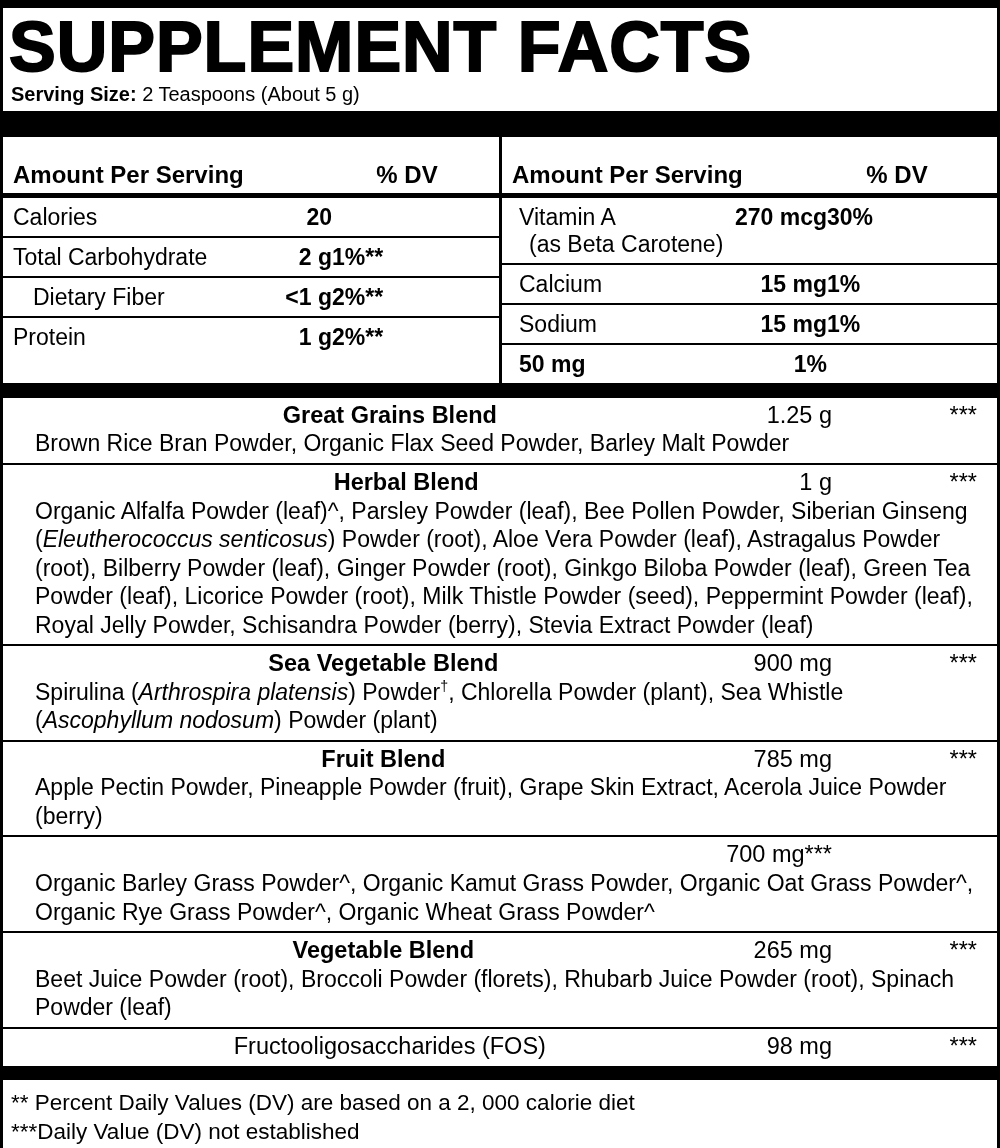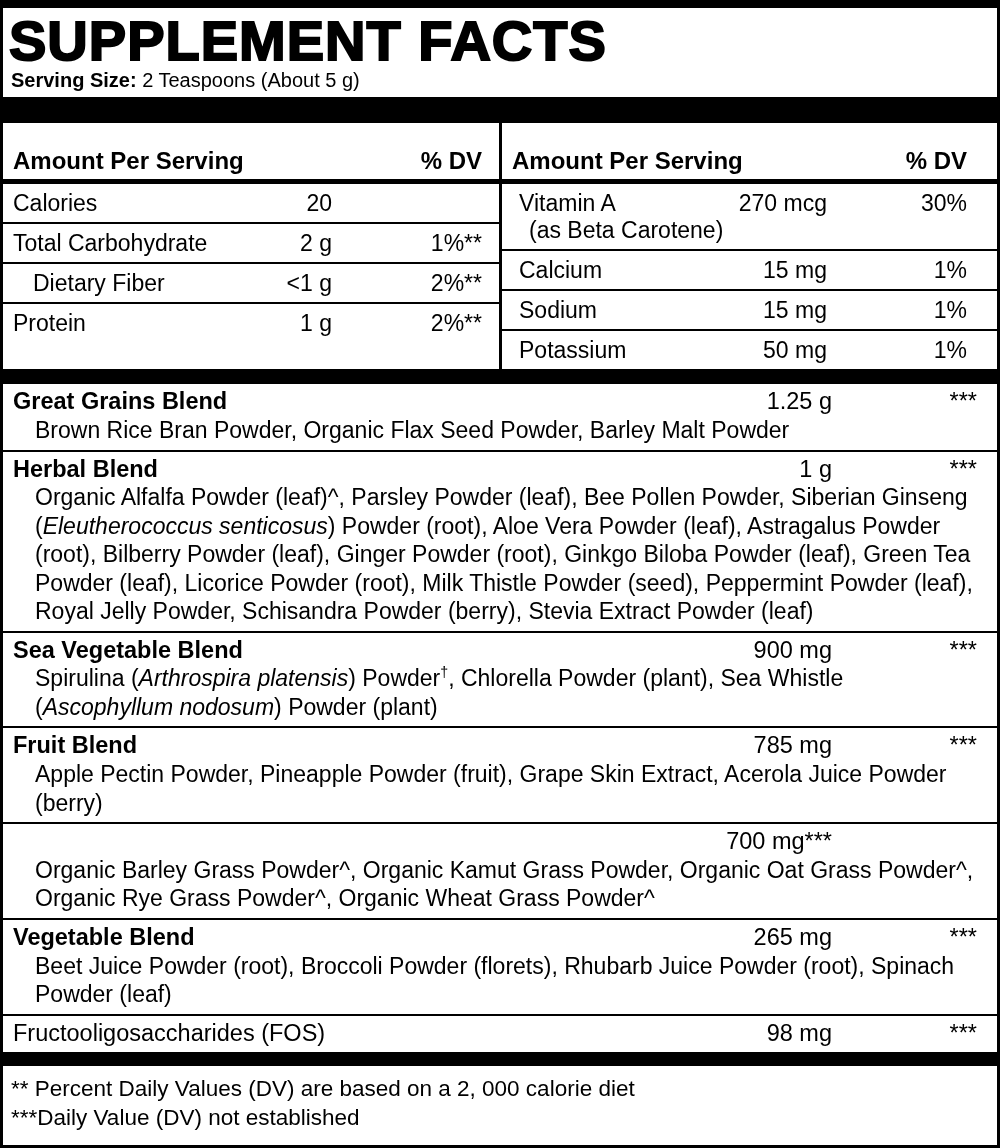--- a/index.html
+++ b/index.html
@@ -7,52 +7,52 @@
     width: 1000px; height: 1148px; overflow: hidden;
     background: #ffffff; color: #000000;
     font-family: "Liberation Sans", sans-serif;
     box-sizing: border-box;
   }
   .panel {
     border-left: 3px solid #000; border-right: 3px solid #000;
     border-top: 8px solid #000; border-bottom: 5px solid #000;
   }
   .title {
-    font-weight: 700; font-size: 56px; line-height: 0.95;
+    font-weight: 700; font-size: 70px; line-height: 0.95;
     letter-spacing: 1px; white-space: nowrap;
     padding: 6px 2px 0 6px;
     -webkit-text-stroke: 2px #000;
   }
   .serving { padding: 2px 8px 5px; font-size: 20px; line-height: 1.16; }
   .serving .lbl { font-weight: 700; }
   .bar { background: #000; }
   .bar-top { height: 26px; }
   .bar-mid { height: 15px; }
   .bar-bot { height: 14px; }
 
   .tables { display: grid; grid-template-columns: 1fr 1fr; position: relative; }
   .col-divider { position: absolute; left: calc(50% - 1.5px); top: 0; bottom: 0; width: 3px; background: #000; }
   .ntable { font-size: 23px; margin-top: 17px; }
   .thead { display: grid; font-weight: 700; font-size: 24px; padding: 7px 18px 4px 10px; }
   .ntable.left  .thead { grid-template-columns: 1fr 150px; }
   .ntable.right .thead { grid-template-columns: 1fr 140px; padding-left: 12px; padding-right: 30px; }
-  .thead .dv { text-align: right; }
+  .thead .dv { text-align: center; }
   .thick-rule { height: 5px; background: #000; }
   .nrow { align-items: start; display: grid; padding: 6px 18px 5px 10px; border-bottom: 2px solid #000; }
   .ntable.left  .nrow { grid-template-columns: 1fr auto 150px; }
   .ntable.right .nrow { grid-template-columns: 1fr auto 140px; padding-left: 19px; padding-right: 30px; }
   .nrow.last { border-bottom: none; }
-  .nrow .amt, .nrow .dv { text-align: right; white-space: nowrap; }
+  .nrow .amt, .nrow .dv { text-align: left; white-space: nowrap; font-weight: bold; }
   .nrow .name.indent { padding-left: 20px; }
   .nrow .sub { padding-left: 10px; }
 
   .blend { padding: 3px 20px 5px 10px; font-size: 23.5px; line-height: 1.22; }
   .blend + .blend { border-top: 2px solid #000; }
   .blend-head { display: grid; grid-template-columns: 1fr auto 145px; }
-  .blend-head .bname { font-weight: 700; }
+  .blend-head .bname { font-weight: 700; text-align: center; }
   .blend-head.normal .bname { font-weight: 400; }
   .blend-head .amt, .blend-head .dv { text-align: right; white-space: nowrap; }
   .blend-ing { padding-left: 22px; margin-right: -10px; font-size: 23px; line-height: 1.24; }
   .blend-ing i { font-style: italic; }
   .blend-ing sup { font-size: 0.62em; }
 
   .footnotes { padding: 8px 10px 12px 8px; font-size: 22.5px; line-height: 1.3; }
 </style>
 </head>
 <body>
@@ -116,21 +116,20 @@
         <span class="name">Calcium</span>
         <span class="amt">15 mg</span>
         <span class="dv">1%</span>
       </div>
       <div class="nrow">
         <span class="name">Sodium</span>
         <span class="amt">15 mg</span>
         <span class="dv">1%</span>
       </div>
       <div class="nrow last">
-        <span class="name">Potassium</span>
         <span class="amt">50 mg</span>
         <span class="dv">1%</span>
       </div>
     </div>
   </div>
 
   <div class="bar bar-mid"></div>
 
   <div class="blend">
     <div class="blend-head">

